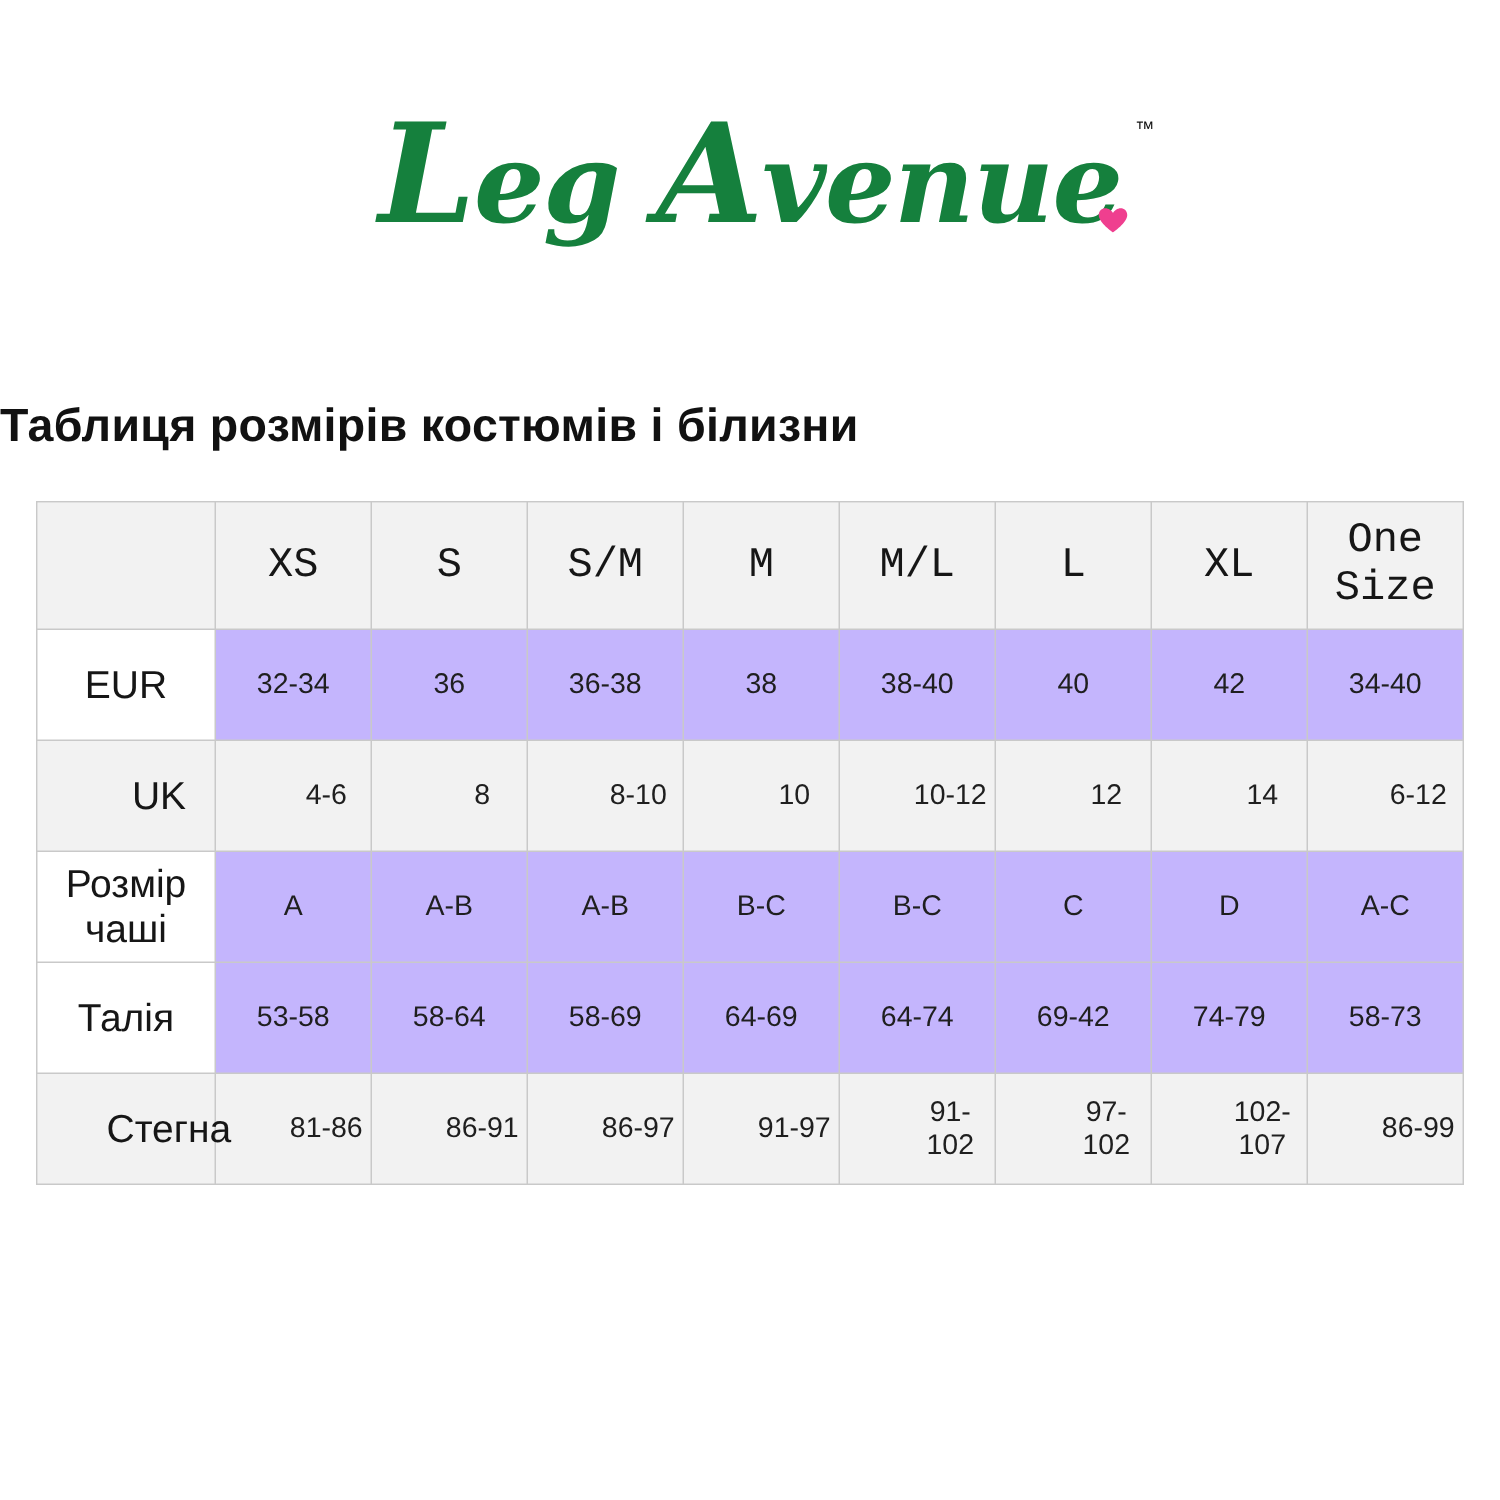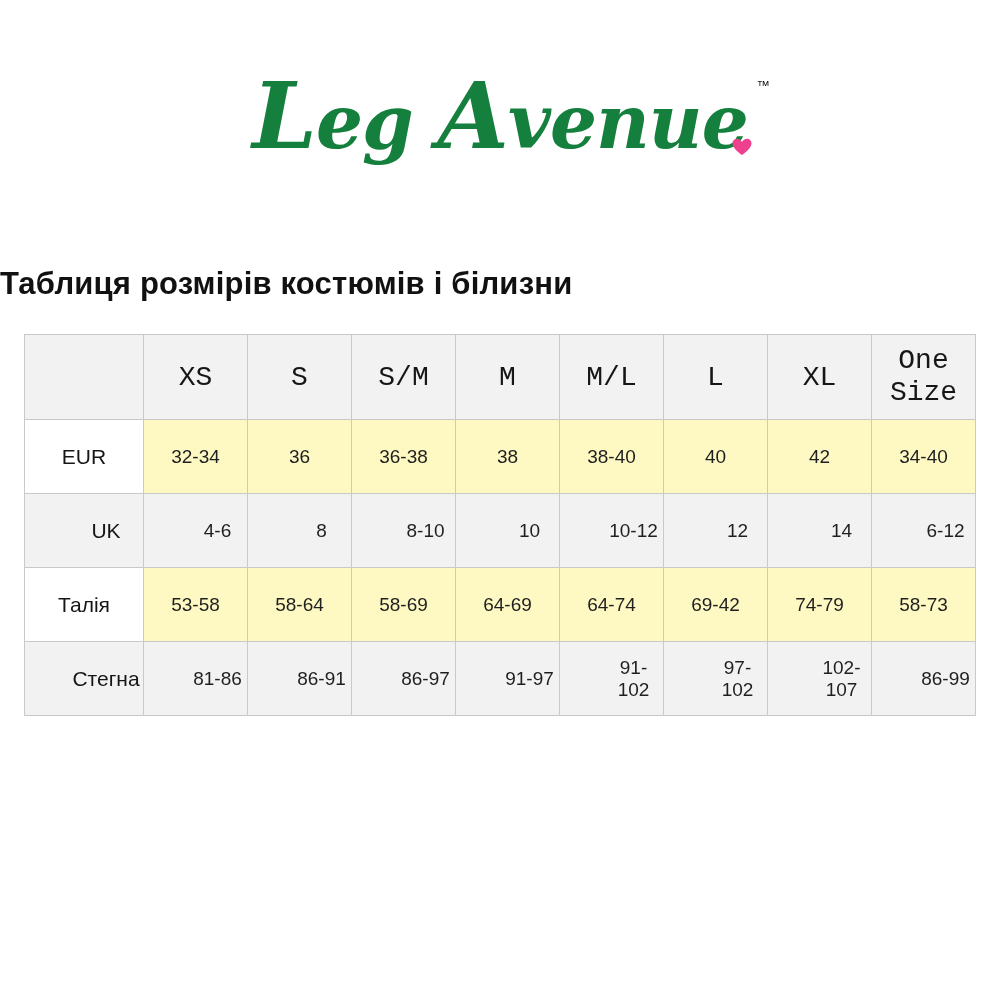--- a/index.html
+++ b/index.html
@@ -107,33 +107,33 @@
     color: #161616;
     font-family: Liberation Mono, monospace;
   }
   table.size-table thead th.corner {
     background: #f2f2f2;
   }
   table.size-table tbody td {
     height: 73px;
   }
   table.size-table tbody tr td:first-child {
-    font-size: 21px;
+    font-size: 26px;
     color: #161616;
     background: #f5f5f5;
   }
   table.size-table tbody tr.shade td {
     background: #f2f2f2;
     padding-left: 46px;
   }
   table.size-table tbody tr.shade td:first-child {
     background: #f2f2f2;
   }
   table.size-table tbody tr.plain td {
-    background: #fef9c3;
+    background: #c4b5fd;
   }
   table.size-table tbody tr.plain td:first-child {
     background: #ffffff;
   }
   .col-label { width: 114px; }
   .col-onesize-head { line-height: 1.15; }
   .rowhead-two { line-height: 1.15; }
 </style>
 </head>
 <body>
@@ -186,20 +186,31 @@
           <td>4-6</td>
           <td>8</td>
           <td>8-10</td>
           <td>10</td>
           <td>10-12</td>
           <td>12</td>
           <td>14</td>
           <td>6-12</td>
         </tr>
 
+        <tr class="plain">
+          <td class="rowhead-two">Розмір чаші</td>
+          <td>A</td>
+          <td>A-B</td>
+          <td>A-B</td>
+          <td>B-C</td>
+          <td>B-C</td>
+          <td>C</td>
+          <td>D</td>
+          <td>A-C</td>
+        </tr>
 
 
         <tr class="plain">
           <td>Талія</td>
           <td>53-58</td>
           <td>58-64</td>
           <td>58-69</td>
           <td>64-69</td>
           <td>64-74</td>
           <td>69-42</td>

